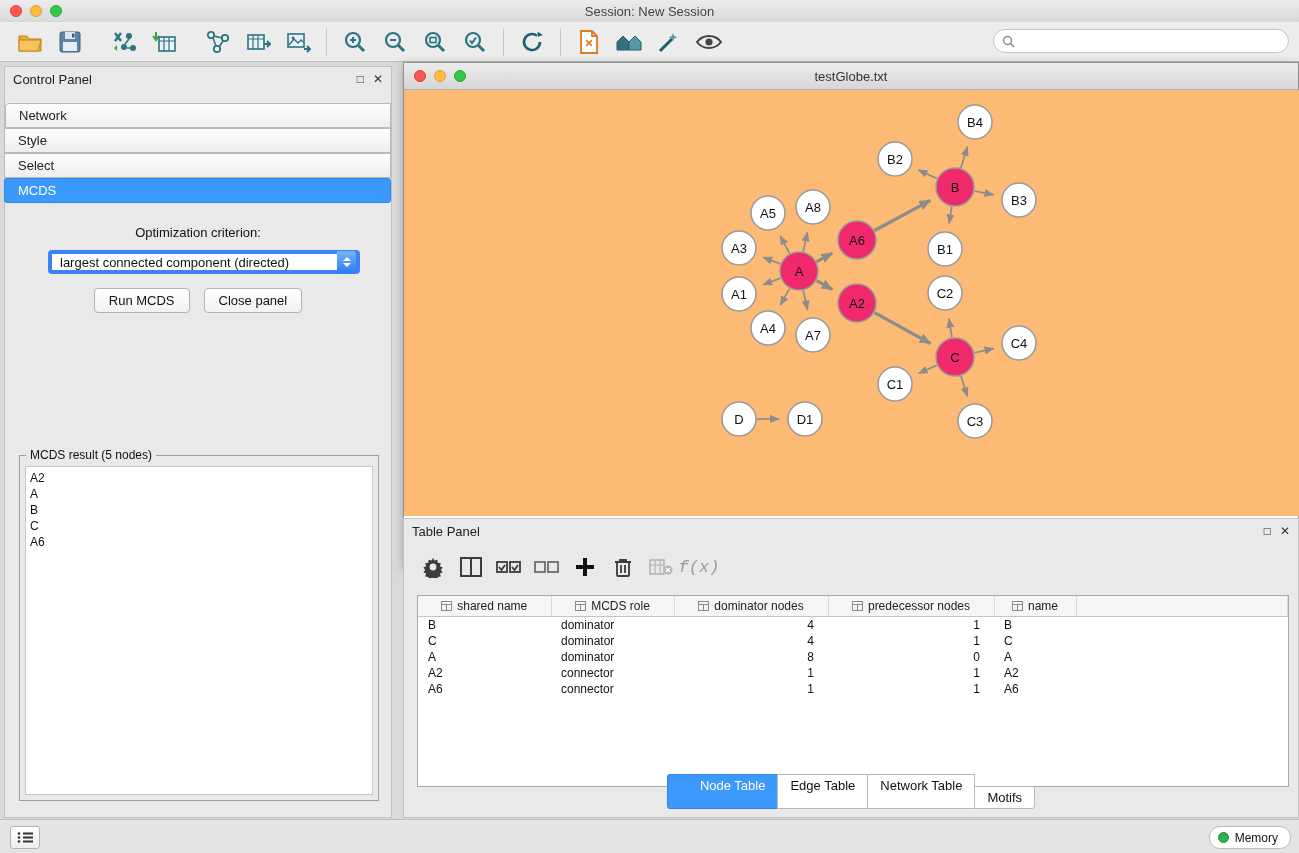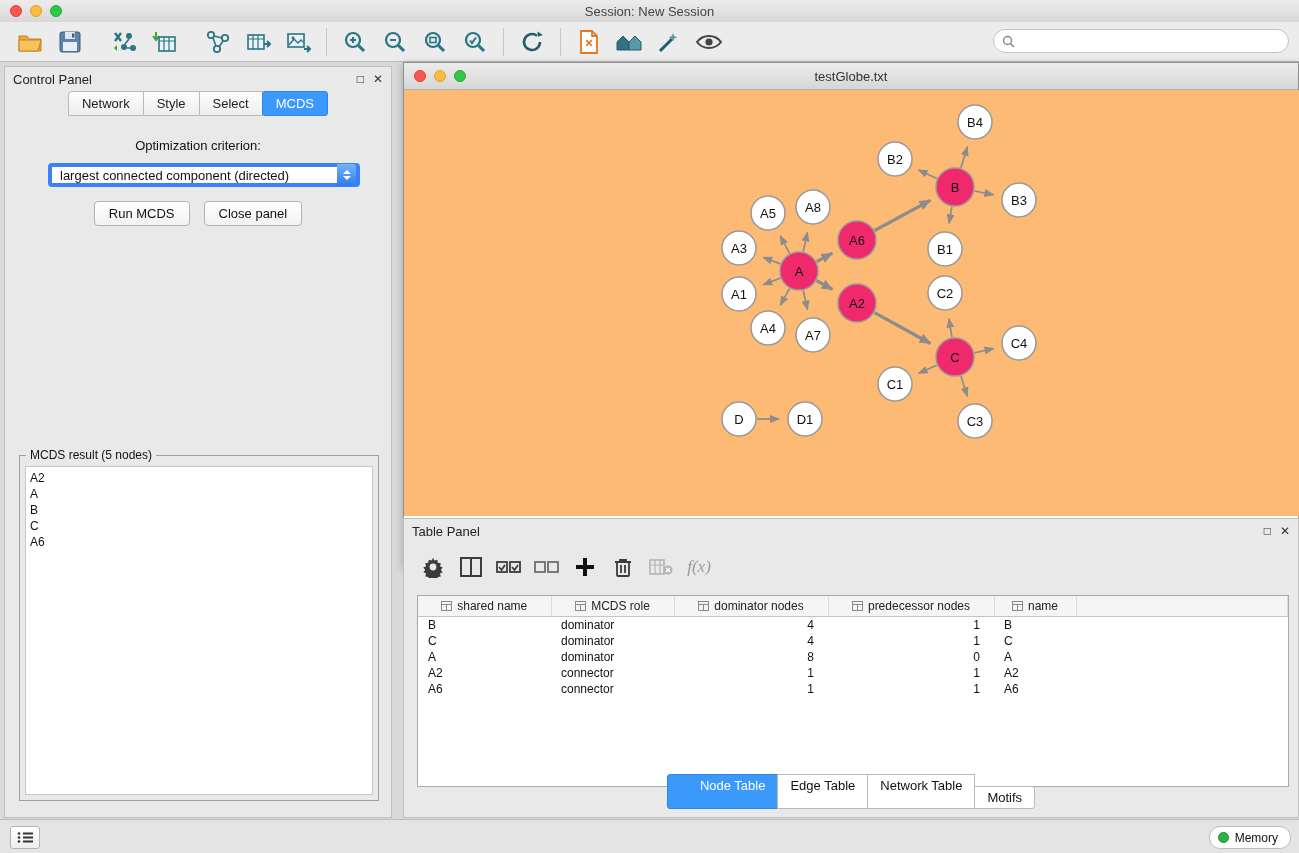--- a/index.html
+++ b/index.html
@@ -20,21 +20,21 @@
   .tb-sep{width:1px;height:28px;background:#c6c6c6;margin:0 8px;}
   .tb-gap{width:14px;}
   .search-box{position:absolute;right:10px;top:7px;width:296px;height:24px;background:#fff;border:1px solid #c3c3c3;border-radius:12px;display:flex;align-items:center;padding:0 8px;box-sizing:border-box;}
   .search-box input{border:none;outline:none;flex:1;font-size:12px;margin-left:5px;font-family:"Liberation Sans",sans-serif;background:transparent;}
 
   
   .control-panel{position:absolute;left:4px;top:66px;width:388px;height:752px;background:#e9e9e9;border:1px solid #c0c0c0;box-sizing:border-box;}
   .panel-header{height:24px;display:flex;align-items:center;padding:0 8px;font-size:13px;color:#222;}
   .panel-header .spacer{flex:1;}
   .win-btn{font-size:12px;color:#333;margin-left:9px;line-height:1;cursor:default;}
-  .cp-tabs{display:flex;justify-content:center;margin-top:0;}
+  .cp-tabs{display:flex;justify-content:center;margin-top:12px;flex-direction:column;}
   .cp-tab{font-size:13px;color:#222;padding:4px 13px;background:linear-gradient(#fdfdfd,#eee);border:1px solid #b9b9b9;margin-left:-1px;cursor:default;}
   .cp-tab:first-child{border-radius:4px 0 0 0;margin-left:0;}
   .cp-tab.selected{background:#3b99fc;color:#fff;border-color:#2e86e8;border-radius:3px;}
   .opt-label{text-align:center;font-size:13px;color:#111;margin-top:22px;}
   .dropdown{position:relative;margin:10px 36px 0 43px;height:24px;background:#fff;border:4px solid #3b82f6;border-radius:4px;display:flex;align-items:center;box-sizing:border-box;width:312px;}
   .dropdown .dd-text{flex:1;font-size:13px;color:#111;padding-left:8px;white-space:nowrap;overflow:hidden;}
   .dd-stepper{width:19px;height:22px;background:linear-gradient(#76b3f8,#2d7cf0);border-radius:0 3px 3px 0;display:flex;flex-direction:column;align-items:center;justify-content:center;gap:2px;}
   .dd-stepper .tri-up{width:0;height:0;border-left:4px solid transparent;border-right:4px solid transparent;border-bottom:4px solid #fff;}
   .dd-stepper .tri-dn{width:0;height:0;border-left:4px solid transparent;border-right:4px solid transparent;border-top:4px solid #fff;}
   .cp-buttons{display:flex;justify-content:center;gap:14px;margin-top:14px;}
@@ -49,21 +49,21 @@
   .net-titlebar{height:26px;background:linear-gradient(#ececec,#d6d6d6);border-bottom:1px solid #b0b0b0;display:flex;align-items:center;justify-content:center;position:relative;}
   .net-titlebar .title{font-size:13px;color:#333;}
   .net-traffic{position:absolute;left:10px;top:7px;display:flex;gap:8px;}
   .net-content{position:relative;width:100%;height:426px;background:#fdba74;overflow:hidden;padding-left:28px;}
   .resize-corner{position:absolute;right:1px;bottom:1px;}
 
   
   .table-panel{position:absolute;left:403px;top:518px;width:896px;height:300px;background:#e9e9e9;border:1px solid #c0c0c0;box-sizing:border-box;}
   .tp-toolbar{display:flex;align-items:center;height:40px;margin:4px 0 2px 10px;}
   .tp-icon{width:32px;height:30px;display:flex;align-items:center;justify-content:center;margin:0 3px;cursor:default;}
-  .fx{font-family:Liberation Serif, serif;font-style:italic;font-size:17px;color:#9a9a9a;}
+  .fx{font-family:Liberation Mono, monospace;font-style:italic;font-size:17px;color:#9a9a9a;}
   .node-table-wrap{position:absolute;left:13px;top:76px;right:9px;height:190px;background:#fff;border:1px solid #a9a9a9;overflow:hidden;}
   table.node-table{border-collapse:collapse;width:100%;table-layout:fixed;}
   .node-table th{height:20px;background:#f5f5f5;border-bottom:1px solid #c4c4c4;border-right:1px solid #dadada;font-size:12px;font-weight:normal;color:#222;padding:0;}
   .th-inner{display:flex;align-items:center;justify-content:center;gap:5px;}
   .node-table td{font-size:12px;color:#111;height:16px;padding:0 10px;white-space:nowrap;overflow:hidden;}
   .node-table td.num{text-align:right;padding-right:14px;}
   .tp-tabs{position:absolute;left:0;bottom:8px;width:100%;display:flex;justify-content:center;}
   .tp-tab{font-size:13px;color:#111;background:#fff;border:1px solid #b9b9b9;padding:3px 12px;margin-left:-1px;cursor:default;}
   .tp-tab:first-child{border-radius:3px 0 0 3px;margin-left:0;padding-left:32px;}
   .tp-tab:last-child{border-radius:0 3px 3px 0;margin-top:12px;}

